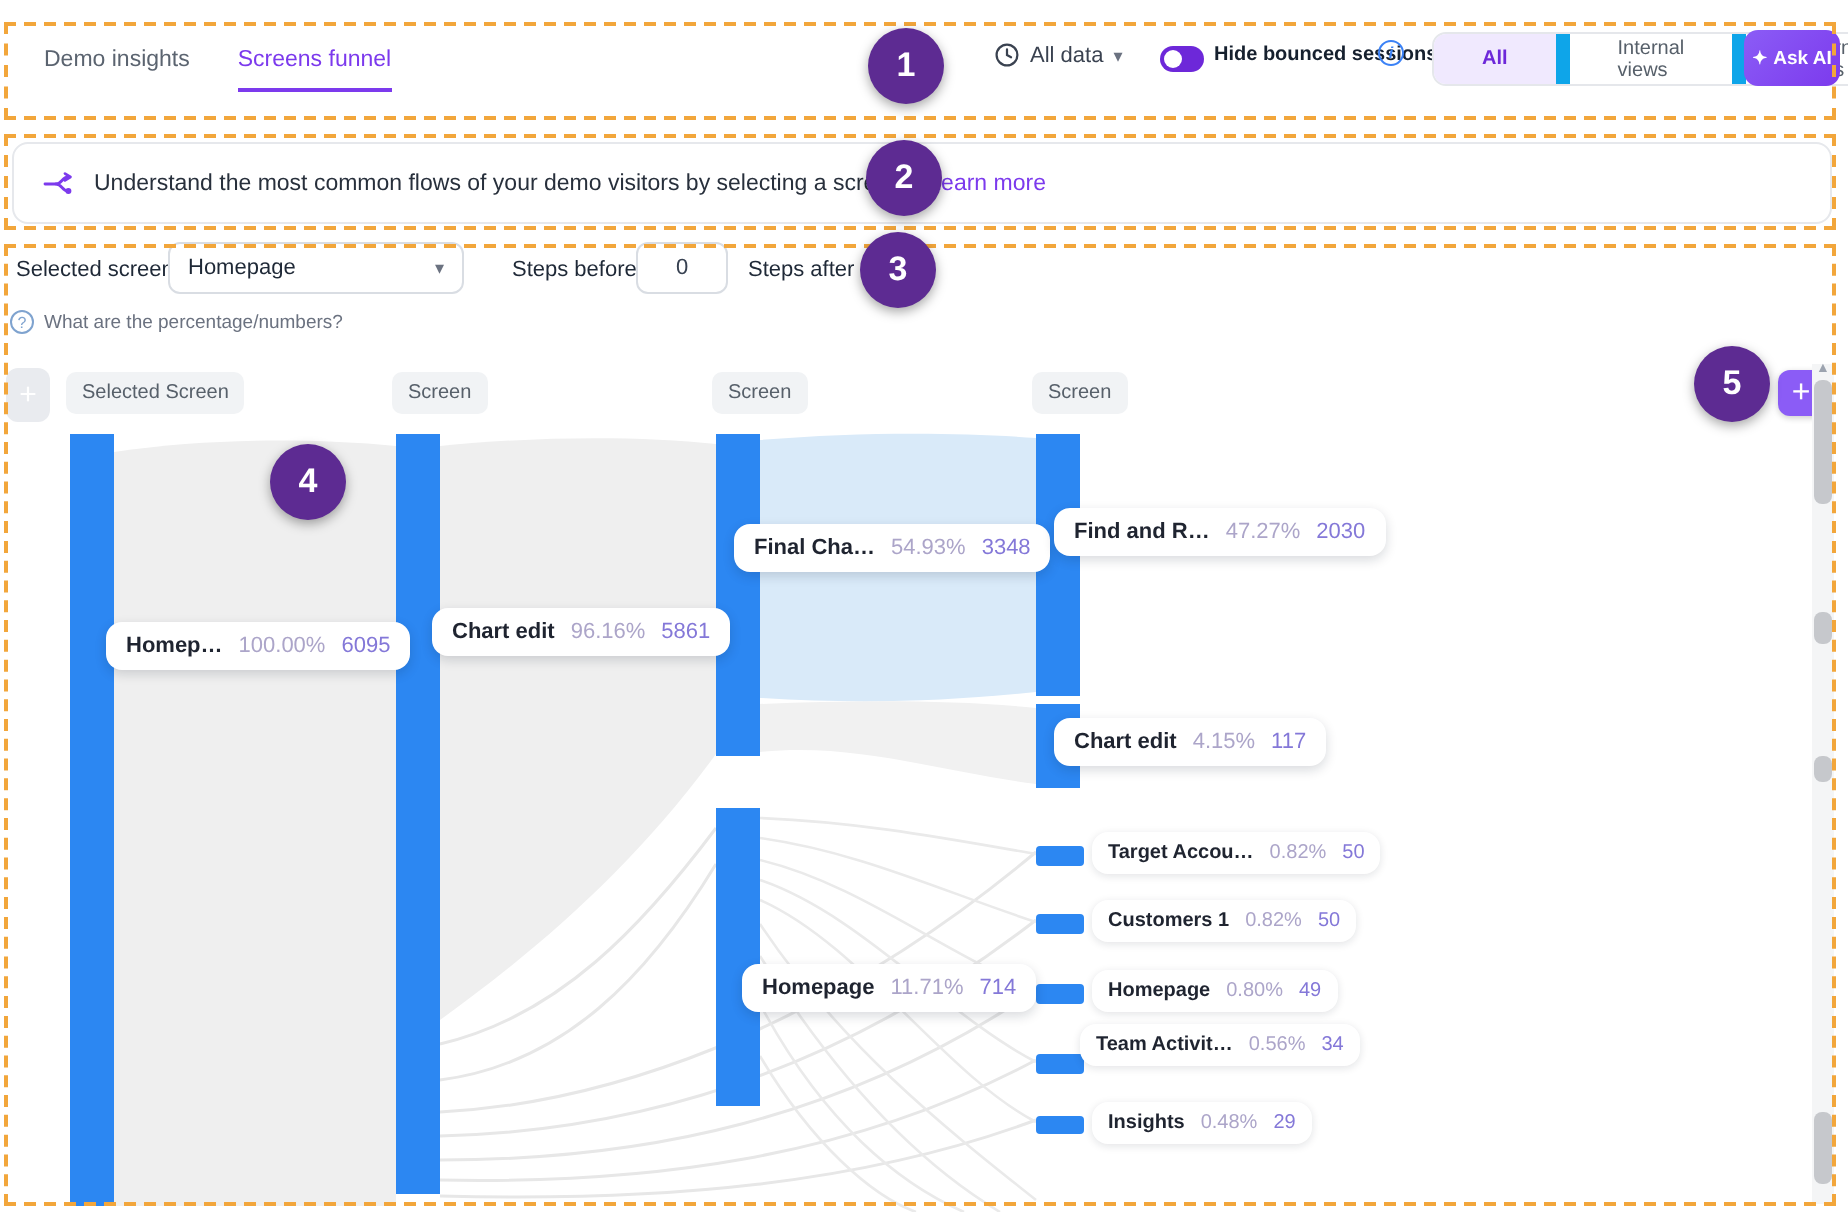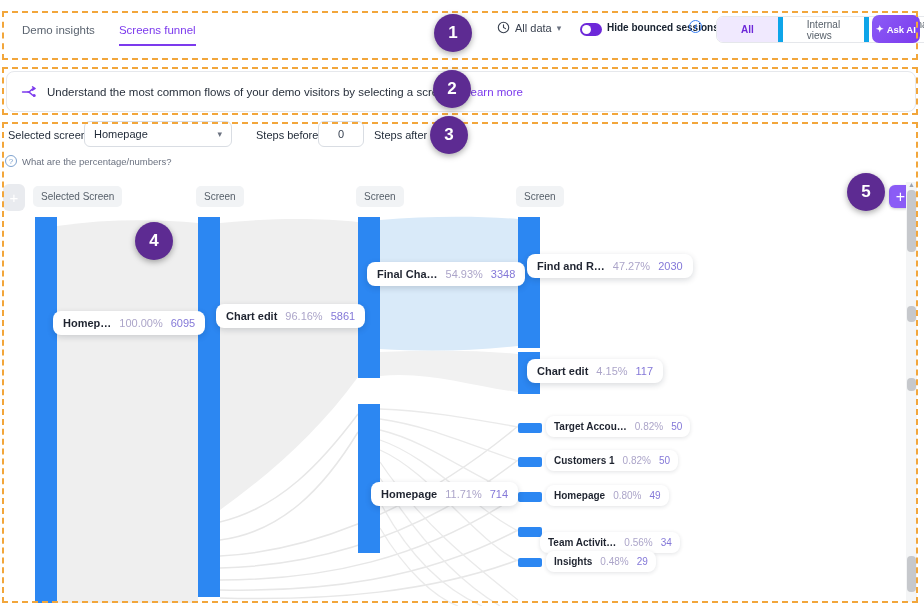--- a/index.html
+++ b/index.html
@@ -28,21 +28,21 @@
             background:#6D28D9; cursor:pointer; }
   .toggle .knob { position:absolute; left:2px; top:2px; width:9px; height:9px; border-radius:50%; background:#fff; }
   .toggle-label { position:absolute; left:607px; top:22px; font-size:10px; font-weight:700; color:#16202E; }
   .info-icon { position:absolute; left:689px; top:20px; width:13px; height:13px; border:1.3px solid #3B82F6;
                border-radius:50%; color:#3B82F6; font-size:8px; font-style:italic; font-weight:bold;
                display:flex; align-items:center; justify-content:center; cursor:pointer; }
 
   .segmented { position:absolute; left:716px; top:16px; height:27px; display:flex; align-items:stretch;
                border:1px solid #E5E7EB; border-radius:7px; overflow:hidden; background:#fff; font-size:10px; }
   .seg-item { display:flex; align-items:center; padding:0 24px; color:#57606A; cursor:pointer; background:#fff; }
-  .seg-item + .seg-item { border-left:5px solid #0ea5e9; }
+  .seg-item + .seg-item { border-left:7px solid #0ea5e9; }
   .seg-item.selected { background:#F0E9FE; color:#6D28D9; font-weight:700; }
 
   .ask-ai { position:absolute; left:872px; top:15px; height:28px; width:48px; border-radius:7px;
             background:linear-gradient(135deg,#8B5CF6,#7C3AED); color:#fff; font-size:9.5px; font-weight:700;
             display:flex; align-items:center; justify-content:center; gap:3px; cursor:pointer; }
   .ask-ai .spark { font-size:9px; }
 
   
   .banner-card { position:absolute; left:6px; top:71px; width:910px; height:41px; background:#fff;
                  border:1px solid #E6E8EC; border-radius:8px; display:flex; align-items:center;
@@ -241,21 +241,21 @@
   <div class="pill small" style="left:546px; top:450px;">
     <span class="nname">Customers 1</span>
     <span class="npct">0.82%</span>
     <span class="ncnt">50</span>
   </div>
   <div class="pill small" style="left:546px; top:485px;">
     <span class="nname">Homepage</span>
     <span class="npct">0.80%</span>
     <span class="ncnt">49</span>
   </div>
-  <div class="pill small" style="left:540px; top:532px;">
+  <div class="pill small" style="left:540px; top:512px;">
     <span class="nname">Team Activit…</span>
     <span class="npct">0.56%</span>
     <span class="ncnt">34</span>
   </div>
   <div class="pill small" style="left:546px; top:551px;">
     <span class="nname">Insights</span>
     <span class="npct">0.48%</span>
     <span class="ncnt">29</span>
   </div>
 

